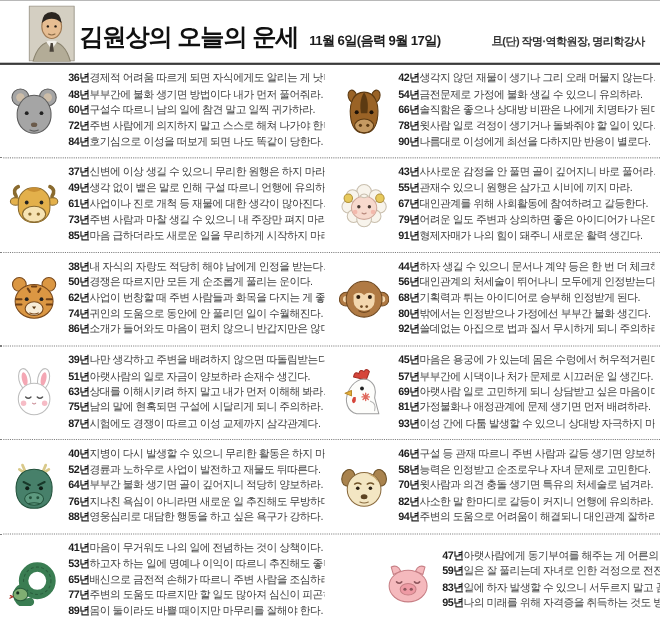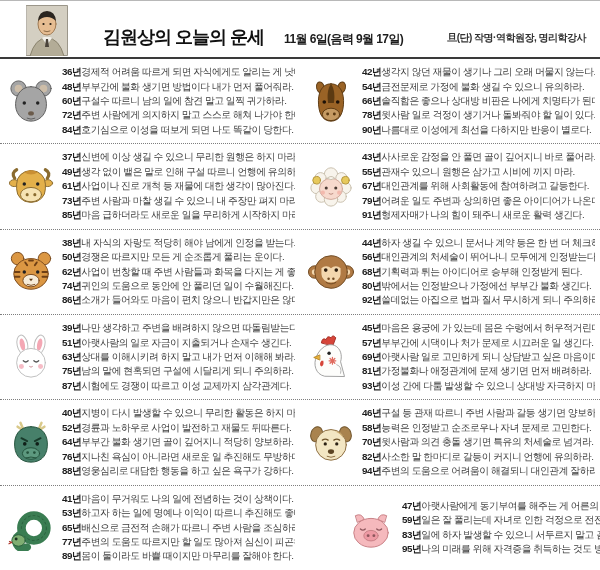--- a/index.html
+++ b/index.html
@@ -4,22 +4,22 @@
 <style>
   * { margin:0; padding:0; box-sizing:border-box; }
   html,body { width:600px; height:570px; background:#fff; overflow:hidden;
     font-family:"Liberation Sans","DejaVu Sans",sans-serif; }
   .page { width:600px; height:570px; border-top:1px solid #b8b8b8; position:relative; }
 
   
   .header { position:relative; height:58px; border-bottom:2px solid #3a3a3a; background:#fff; }
   .portrait { position:absolute; left:26px; top:4px; width:42px; height:51px; }
   .title-row { position:absolute; left:72px; bottom:8px; display:flex; align-items:baseline; }
-  .title { font-size:18px; font-weight:bold; color:#101010; letter-spacing:-1px;margin-left:31px; }
-  .date  { font-size:12px; font-weight:bold; color:#1c1c1c; margin-left:20px; letter-spacing:-0.6px; }
+  .title { font-size:22px; font-weight:bold; color:#101010; letter-spacing:-1px; }
+  .date  { font-size:12px; font-weight:bold; color:#1c1c1c; margin-left:10px; letter-spacing:-0.6px; }
   .credit{ position:absolute; right:14px; bottom:12px; font-size:10px; font-weight:bold;
            color:#333; letter-spacing:-0.5px; }
 
   
   .grid { height:511px; display:flex; flex-direction:column; }
   .row  { flex:1; display:flex; border-bottom:1px dotted #7e7e7e; }
   .row:last-child { border-bottom:none;gap:40px; }
   .cell { width:50%; display:flex; align-items:center; padding:3px 2px 3px 0; }
   .icon-box { width:62px; min-width:62px; display:flex; justify-content:center; align-items:center; }
   .animal { width:46px; height:46px; }
@@ -296,21 +296,21 @@
       </div>
       <div class="row">
         <div class="cell">
     <div class="icon-box">
       <svg class="animal">
               <use href="#rabbit-icon"></use>
             </svg>
     </div>
     <div class="lines">
             <div class="line"><span class="year">39년</span><span>나만 생각하고 주변을 배려하지 않으면 따돌림받는다.</span></div>
-            <div class="line"><span class="year">51년</span><span>아랫사람의 일로 자금이 지출되거나 손재수 생긴다.</span></div>
+            <div class="line"><span class="year">51년</span><span>아랫사람의 일로 자금이 양보하라 손재수 생긴다.</span></div>
             <div class="line"><span class="year">63년</span><span>상대를 이해시키려 하지 말고 내가 먼저 이해해 봐라.</span></div>
             <div class="line"><span class="year">75년</span><span>남의 말에 현혹되면 구설에 시달리게 되니 주의하라.</span></div>
             <div class="line"><span class="year">87년</span><span>시험에도 경쟁이 따르고 이성 교제까지 삼각관계다.</span></div>
           </div>
   </div>
         <div class="cell">
     <div class="icon-box">
       <svg class="animal">
               <use href="#rooster-icon"></use>
             </svg>

